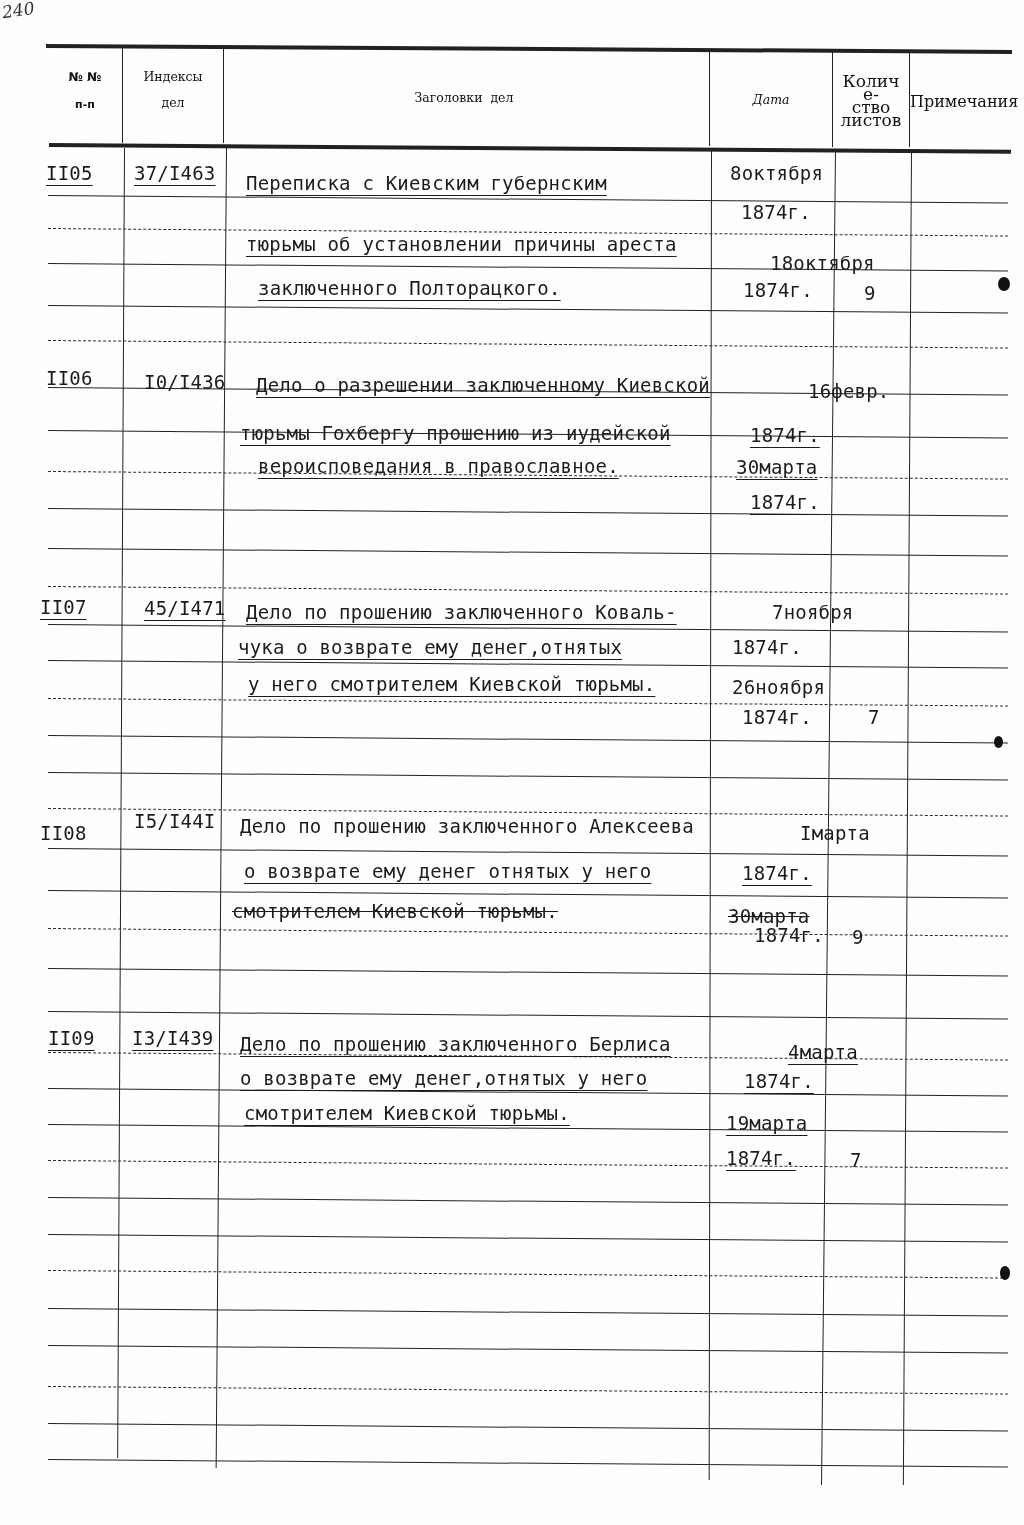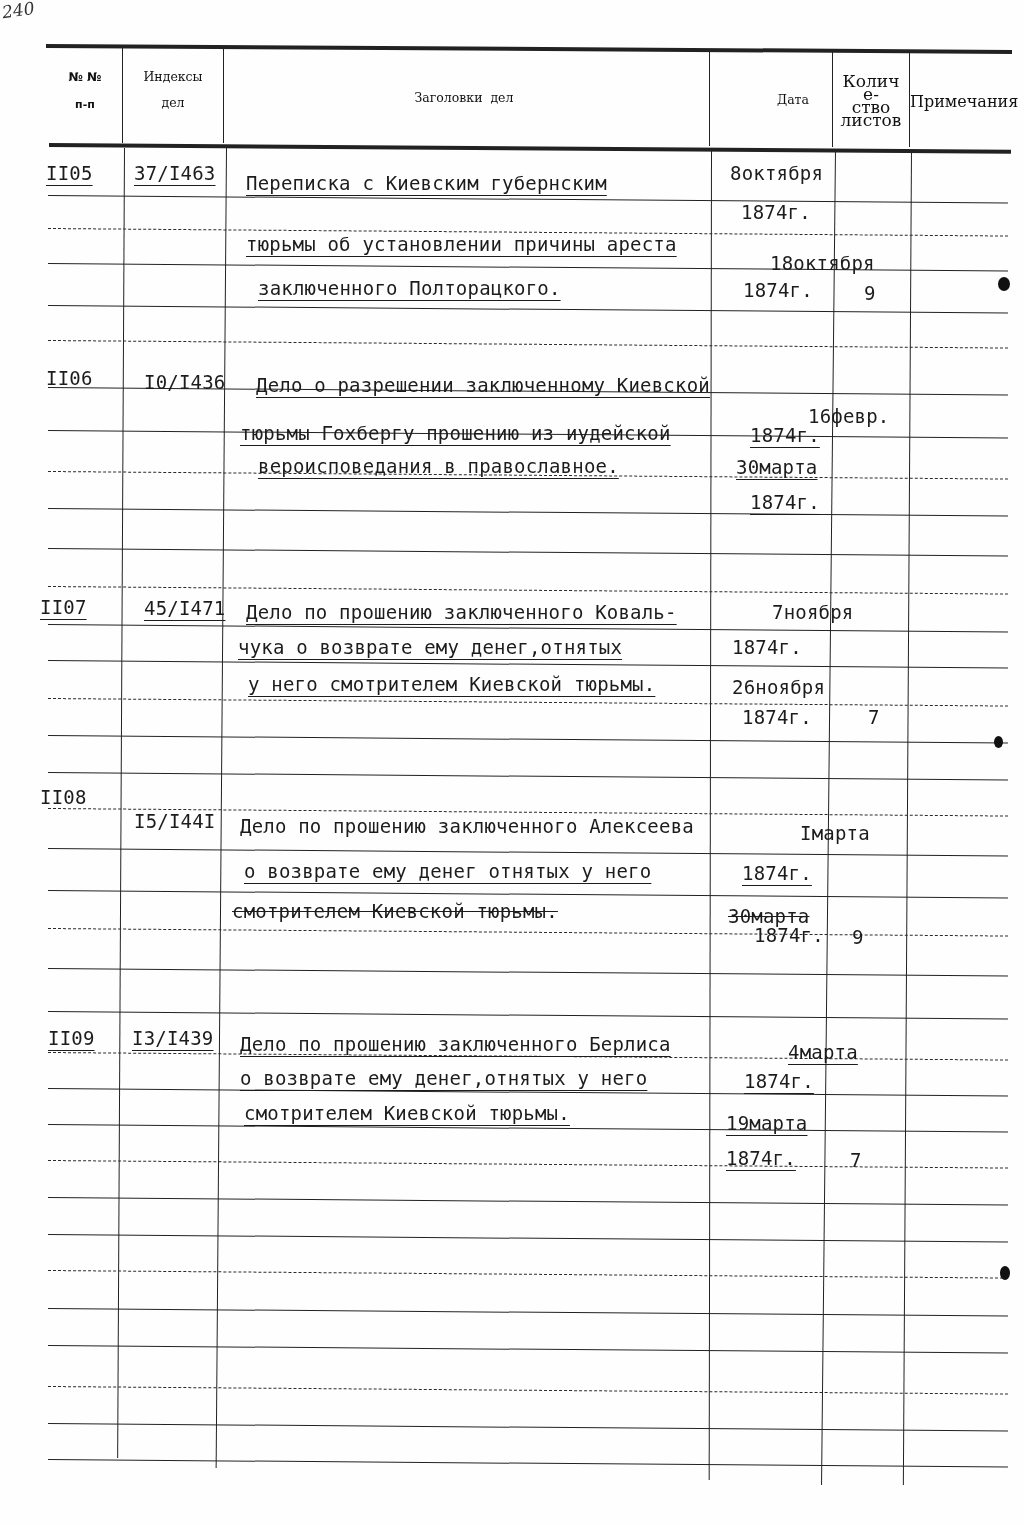--- a/index.html
+++ b/index.html
@@ -40,21 +40,21 @@
 
   <div class="hdr bold" style="left:48px;top:70px;width:74px;">
     <div>№ №</div>
     <div style="margin-top:14px;font-size:11px;">п-п</div>
   </div>
   <div class="hdr" style="left:124px;top:70px;width:98px;">
     <div>Индексы</div>
     <div style="margin-top:12px;">дел</div>
   </div>
   <div class="hdr" style="left:224px;top:91px;width:480px;white-space:pre;">Заголовки  дел</div>
-  <div class="hdr" style="left:732px;top:93px;width:122px;">Дата</div>
+  <div class="hdr" style="left:710px;top:93px;width:122px;font-style:italic;">Дата</div>
   <div class="hdr" style="left:833px;top:75px;width:76px;font-size:17px;line-height:13px;">
     <div>Колич е-</div>
     <div>ство</div>
     <div>листов</div>
   </div>
   <div class="hdr" style="left:910px;top:95px;width:100px;font-size:16px;">Примечания</div>
 
   <div class="vline" style="left:124px;top:148px;height:1310px;transform:rotate(0.3deg);transform-origin:top;"></div>
   <div class="vline" style="left:226px;top:148px;height:1320px;transform:rotate(0.45deg);transform-origin:top;"></div>
   <div class="vline" style="left:711px;top:150px;height:1330px;transform:rotate(0.1deg);transform-origin:top;"></div>
@@ -107,37 +107,37 @@
   <div class="tw plain" style="left:741px;top:201px;">1874г.</div>
   <div class="tw plain" style="left:770px;top:235px;margin-top:17px;">18октября</div>
   <div class="tw plain" style="left:743px;top:279px;">1874г.</div>
   <div class="tw plain" style="left:864px;top:282px;">9</div>
 
   <div class="tw plain" style="left:46px;top:367px;">II06</div>
   <div class="tw plain" style="left:144px;top:371px;">I0/I436</div>
   <div class="tw" style="left:256px;top:374px;">Дело о разрешении заключенному Киевской</div>
   <div class="tw" style="left:240px;top:422px;">тюрьмы Гохбергу прошению из иудейской</div>
   <div class="tw" style="left:258px;top:455px;">вероисповедания в православное.</div>
-  <div class="tw plain" style="left:808px;top:380px;margin-top:25px;">16февр.</div>
+  <div class="tw plain" style="left:808px;top:380px;">16февр.</div>
   <div class="tw" style="left:750px;top:424px;">1874г.</div>
   <div class="tw" style="left:736px;top:456px;">30марта</div>
   <div class="tw" style="left:750px;top:491px;">1874г.</div>
 
   <div class="tw num" style="left:40px;top:596px;">II07</div>
   <div class="tw num" style="left:144px;top:597px;">45/I471</div>
   <div class="tw" style="left:238px;top:636px;">чука о возврате ему денег,отнятых</div>
   <div class="tw" style="left:246px;top:601px;">Дело по прошению заключенного Коваль-</div>
   <div class="tw" style="left:248px;top:673px;">у него смотрителем Киевской тюрьмы.</div>
   <div class="tw plain" style="left:772px;top:601px;">7ноября</div>
   <div class="tw plain" style="left:732px;top:636px;">1874г.</div>
   <div class="tw plain" style="left:732px;top:676px;">26ноября</div>
   <div class="tw plain" style="left:742px;top:706px;">1874г.</div>
   <div class="tw plain" style="left:868px;top:706px;">7</div>
 
-  <div class="tw plain" style="left:40px;top:786px;text-align:right;">II08</div>
+  <div class="tw plain" style="left:40px;top:822px;text-align:right;">II08</div>
   <div class="tw plain" style="left:134px;top:810px;">I5/I44I</div>
   <div class="tw plain" style="left:240px;top:815px;">Дело по прошению заключенного Алексеева</div>
   <div class="tw" style="left:244px;top:860px;">о возврате ему денег отнятых у него</div>
   <div class="tw strike" style="left:232px;top:900px;">смотрителем Киевской тюрьмы.</div>
   <div class="tw plain" style="left:800px;top:822px;">Iмарта</div>
   <div class="tw" style="left:742px;top:862px;">1874г.</div>
   <div class="tw strike" style="left:728px;top:905px;">30марта</div>
   <div class="tw plain" style="left:754px;top:924px;">1874г.</div>
   <div class="tw plain" style="left:852px;top:926px;">9</div>
 

